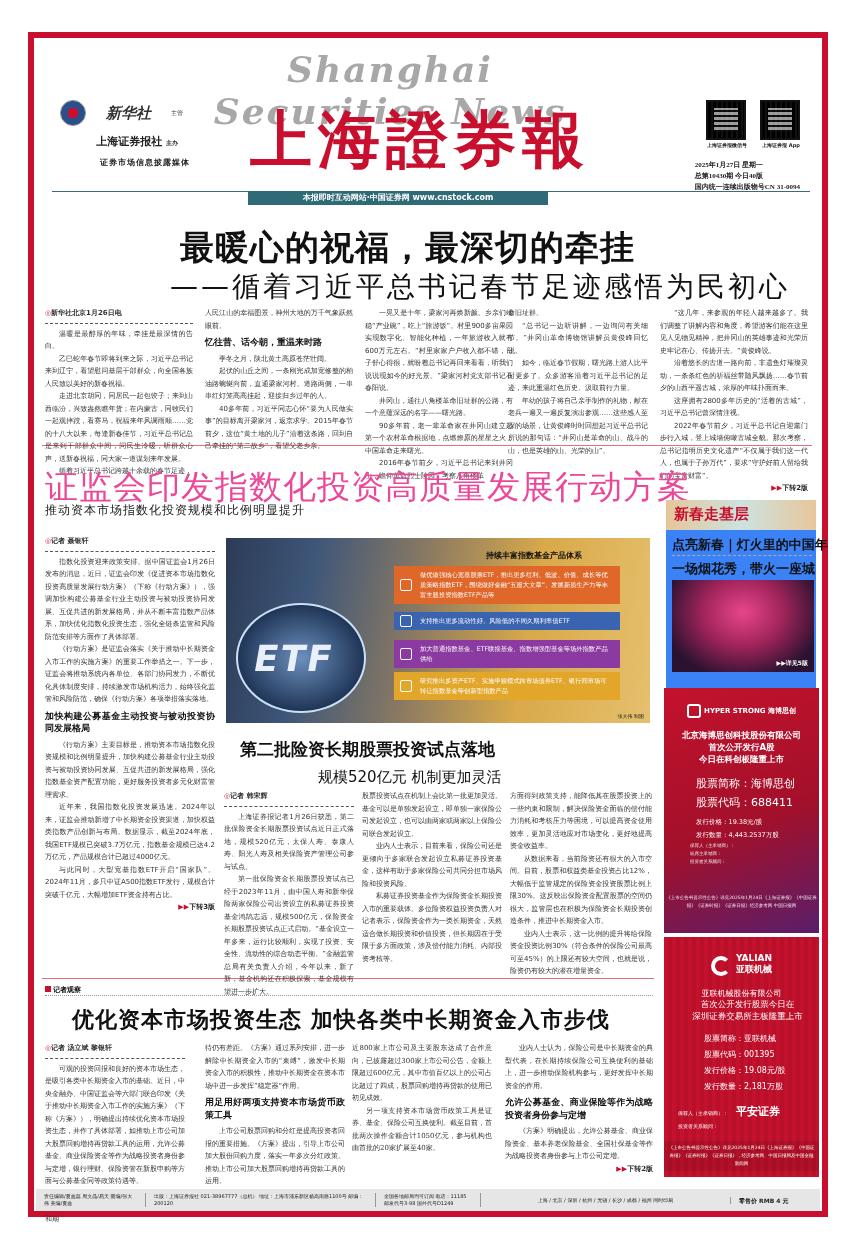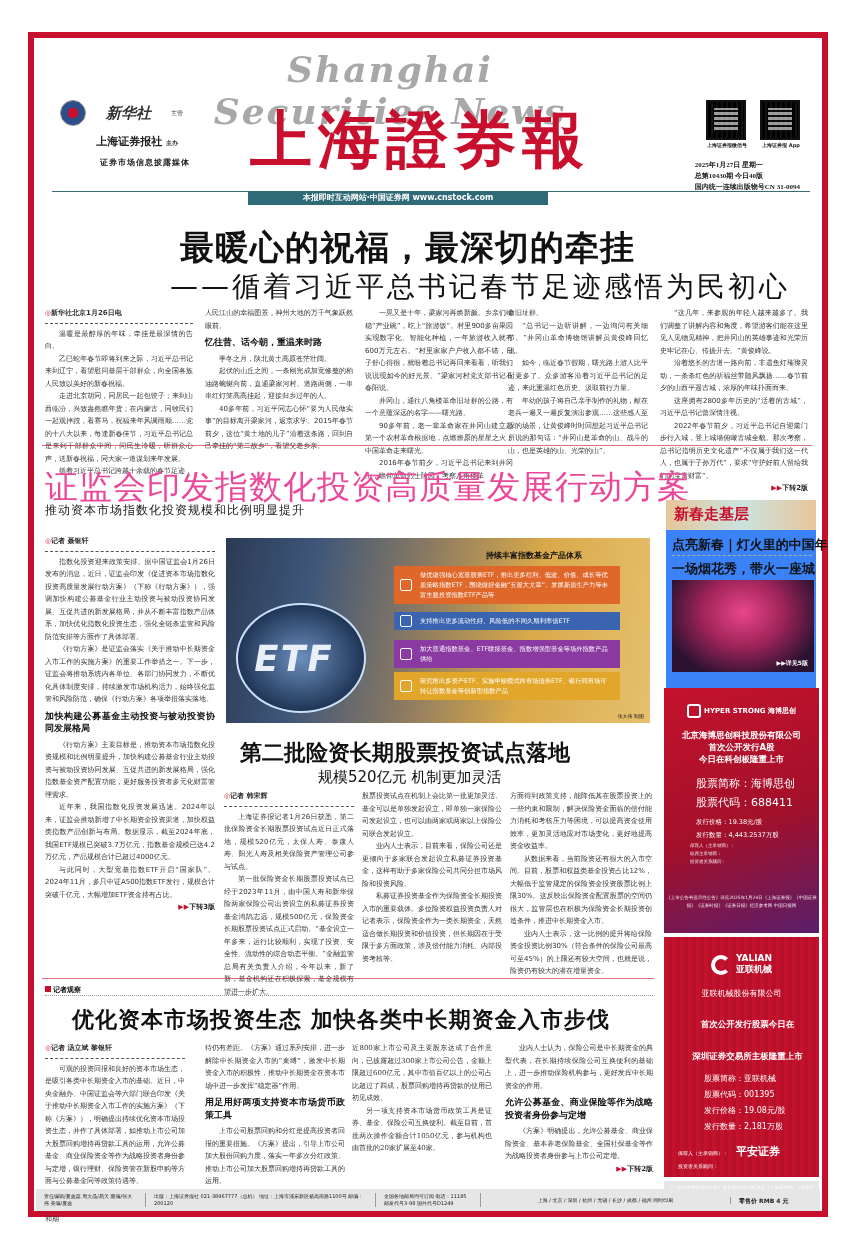--- a/index.html
+++ b/index.html
@@ -35,45 +35,45 @@
   .turn b { color: #222; }
   .h2-title { position: absolute; left: 45px; top: 465px; font-size: 33px; color: #ec4899; letter-spacing: 1px; }
   .h2-sub { position: absolute; left: 45px; top: 502px; font-size: 12px; color: #222; letter-spacing: 1px; }
   .etf-graphic { position: absolute; left: 226px; top: 538px; width: 424px; height: 185px; background: linear-gradient(100deg, #2b3b55 0%, #3e5679 20%, #8b7a62 45%, #d9a94a 70%, #e6c06e 100%); overflow: hidden; }
   .etf-disc { position: absolute; left: 10px; top: 65px; width: 130px; height: 110px; border-radius: 50%; background: radial-gradient(ellipse, #6b8fbd 0%, #203657 70%); border: 2px solid #c9e0f7; }
   .etf-text { position: absolute; left: 28px; top: 100px; font-size: 36px; font-weight: bold; color: #e9f0fa; transform: skewX(-10deg); letter-spacing: 2px; }
   .etf-box-title { position: absolute; left: 260px; top: 12px; font-size: 8px; font-weight: bold; color: #111; }
   .etf-band { position: absolute; left: 168px; width: 226px; font-size: 6.3px; color: #fff; padding: 4px 8px 4px 26px; line-height: 10px; }
   .etf-band .ico { position: absolute; left: 6px; top: 50%; transform: translateY(-50%); width: 12px; height: 12px; border: 1px solid #fff; border-radius: 2px; }
   .etf-credit { position: absolute; right: 6px; bottom: 4px; font-size: 5px; color: #222; }
-  .h3-title { position: absolute; left: 240px; top: 738px; font-size: 22px; font-weight: bold; color: #111; }
+  .h3-title { position: absolute; left: 240px; top: 738px; font-size: 17px; font-weight: bold; color: #111; }
   .h3-sub { position: absolute; left: 318px; top: 768px; font-size: 15px; color: #111; }
   .sidebar-promo { position: absolute; left: 666px; top: 500px; width: 150px; height: 310px; background: #3b82f6; }
   .promo-banner { position: absolute; left: 0; top: 0; width: 150px; height: 30px; background: linear-gradient(90deg, #e6c69a, #cbe3e0, #e8c69b); }
   .promo-banner span { position: absolute; left: 8px; top: 5px; font-size: 15px; font-weight: bold; color: #c8102e; }
   .promo-h1 { position: absolute; left: 6px; top: 36px; font-size: 13px; font-weight: bold; color: #111; white-space: nowrap; }
   .promo-sep { position: absolute; left: 6px; top: 55px; width: 140px; border-top: 1px dashed #aaa; }
   .promo-h2 { position: absolute; left: 6px; top: 60px; font-size: 13px; font-weight: bold; color: #111; white-space: nowrap; }
   .promo-photo { position: absolute; left: 6px; top: 80px; width: 142px; height: 92px; background: radial-gradient(ellipse at 50% 35%, #e8468a 0%, #a0245a 40%, #2b1230 80%), #111; }
   .promo-photo-caption { position: absolute; right: 6px; bottom: 4px; font-size: 6px; font-weight: bold; color: #fff; }
   .ad1 { position: absolute; left: 664px; top: 688px; width: 155px; height: 245px; background: linear-gradient(160deg, #c4122d 0%, #a3102a 55%, #5a1e6a 100%); color: #fff; text-align: center; }
   .ad-logo { margin-top: 16px; font-size: 7px; font-weight: bold; }
   .ad-logo .mark { display: inline-block; width: 14px; height: 14px; border: 2px solid #fff; border-radius: 3px; vertical-align: middle; margin-right: 3px; }
   .ad-company { font-size: 8.5px; font-weight: bold; margin-top: 12px; }
   .ad-line { font-size: 8.5px; font-weight: bold; }
   .ad-kv { font-size: 9px; margin-top: 4px; text-align: left; padding-left: 32px; }
   .ad-kv.big { font-size: 11px; }
   .ad-kv.small { font-size: 6.5px; }
   .ad-tiny { font-size: 4.5px; text-align: left; padding-left: 26px; margin-top: 3px; opacity: .9; }
   .ad-foot { font-size: 4.5px; margin-top: 30px; opacity: .9; line-height: 8px; }
   .ad2 { position: absolute; left: 664px; top: 937px; width: 155px; height: 240px; background: repeating-linear-gradient(90deg, #c4122d 0 4px, #b8102a 4px 8px); color: #fff; text-align: center; }
-  .ad2-logo { margin-top: 16px; font-size: 9px; font-weight: bold; display: flex; align-items: center; justify-content: center; gap: 5px; }
+  .ad2-logo { margin-top: 16px; font-size: 9px; font-weight: bold; display: flex; align-items: flex-end; justify-content: center; gap: 5px; }
   .ad2-logo .mark { width: 20px; height: 20px; border: 4px solid #fff; border-radius: 50%; border-right-color: transparent; }
   .ad2-company { font-size: 8px; margin-top: 12px; }
-  .ad2-line { font-size: 8.5px; font-weight: bold; margin-top: 20px; padding-left: 12px; }
+  .ad2-line { font-size: 8.5px; font-weight: normal; margin-top: 0; padding-left: 12px; }
   .ad2-kv { font-size: 8px; text-align: left; padding-left: 40px; margin-top: 5px; }
   .ad2-underwriter { font-size: 5px; margin-top: 12px; text-align: left; padding-left: 14px; }
   .ad2-underwriter b { font-size: 11px; margin-left: 8px; }
   .ad2-foot { font-size: 4.5px; margin-top: 12px; line-height: 8px; background: rgba(0,0,0,.1); padding: 3px 4px; }
   .section-tag { position: absolute; left: 45px; top: 985px; font-size: 7px; font-weight: bold; color: #111; width: 608px; border-bottom: 1px dotted #999; }
   .section-tag .sq { display: inline-block; width: 6px; height: 6px; background: #c8102e; margin-right: 2px; }
   .h4-title { position: absolute; left: 72px; top: 1005px; font-size: 22px; font-weight: bold; color: #111; letter-spacing: 1px; }
   .footer { position: absolute; left: 36px; top: 1189px; width: 784px; height: 22px; background: #e6e6e6; font-size: 5px; color: #222; display: flex; align-items: center; }
   .footer > div { padding: 0 8px; border-right: 1px solid #999; line-height: 7px; }
   .footer > div:last-child { border-right: none; }

